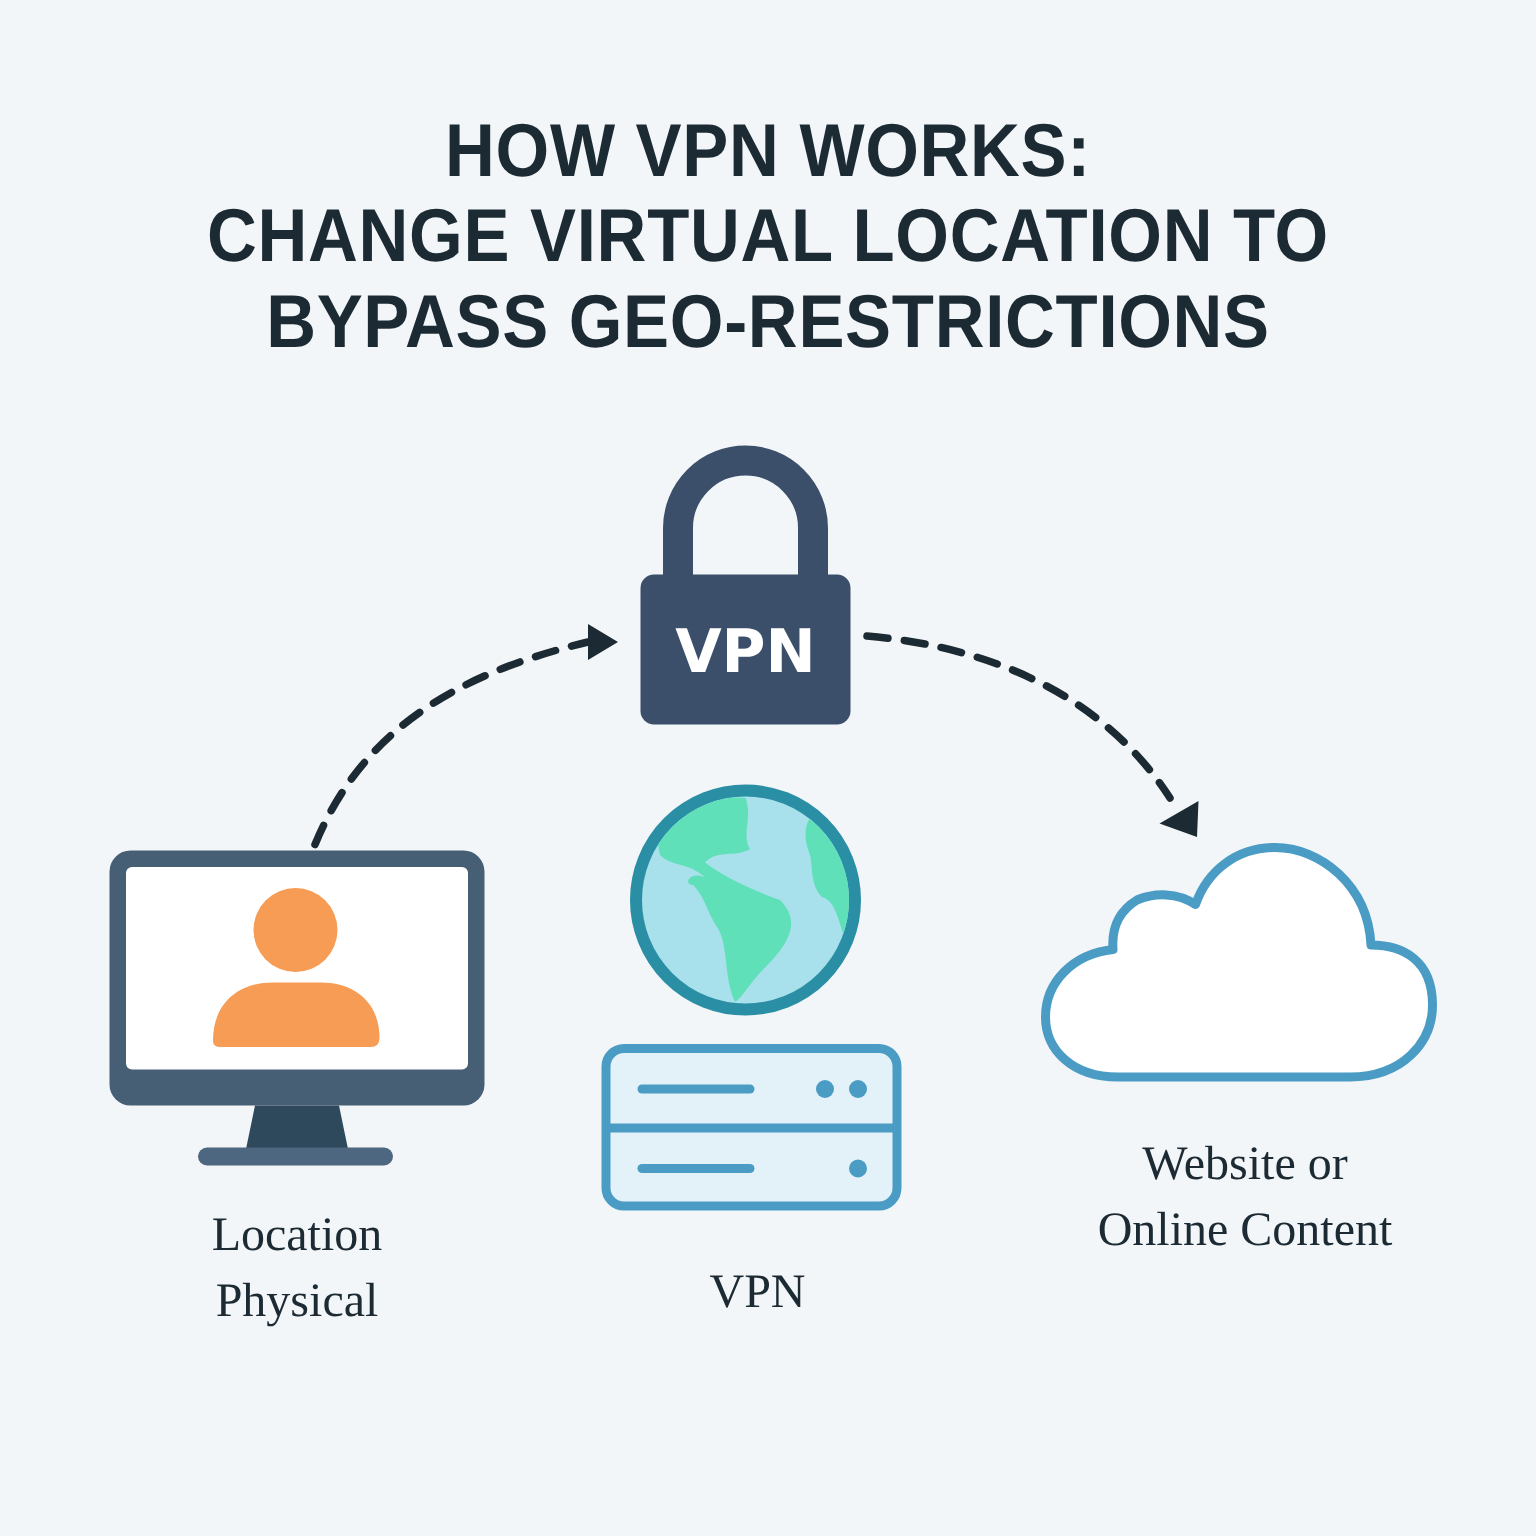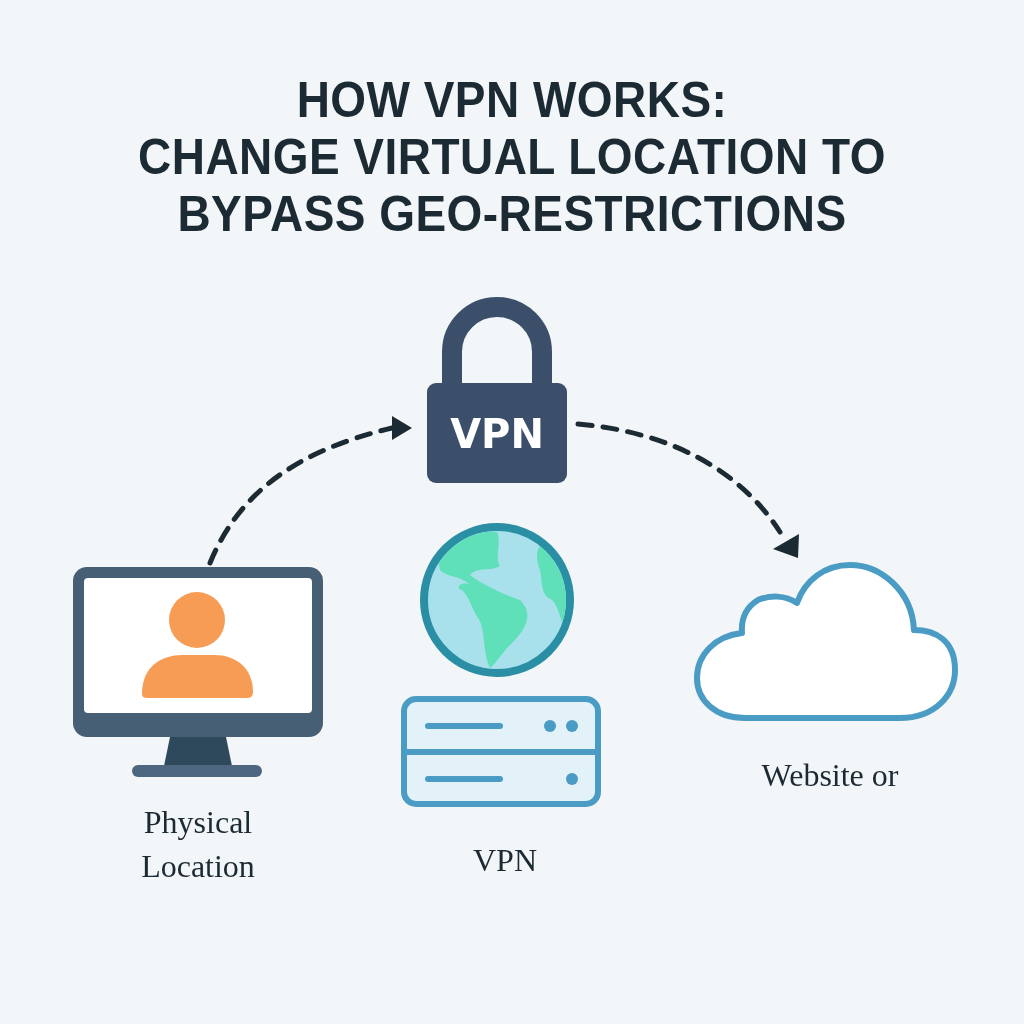--- a/index.html
+++ b/index.html
@@ -101,23 +101,24 @@
     <line x1="428" y1="779" x2="500" y2="779" stroke="#4a9cc4" stroke-width="6" stroke-linecap="round"></line>
     <circle cx="572" cy="779" r="6" fill="#4a9cc4"></circle>
   </g>
 
   <g>
     <path d="M 745 718 L 900 718 C 935 718, 955 695, 955 670 C 955 640, 935 630, 914 630 C 912 590, 880 565, 850 565 C 825 565, 805 580, 797 603 C 785 595, 770 595, 758 600 C 745 608, 741 620, 742 633 C 715 636, 697 655, 697 678 C 697 700, 715 718, 745 718 Z" fill="#ffffff" stroke="#4a9cc4" stroke-width="6" stroke-linejoin="round"></path>
   </g>
 </svg>
 
 <div class="label lbl-physical">
+  <div>Location</div>
   <div>Physical</div>
-  <div>Location</div>
 </div>
 
 <div class="label lbl-vpn">
   <div>VPN</div>
 </div>
 
 <div class="label lbl-web">
   <div>Website or</div>
+  <div>Online Content</div>
 </div>
 
 </body></html>

